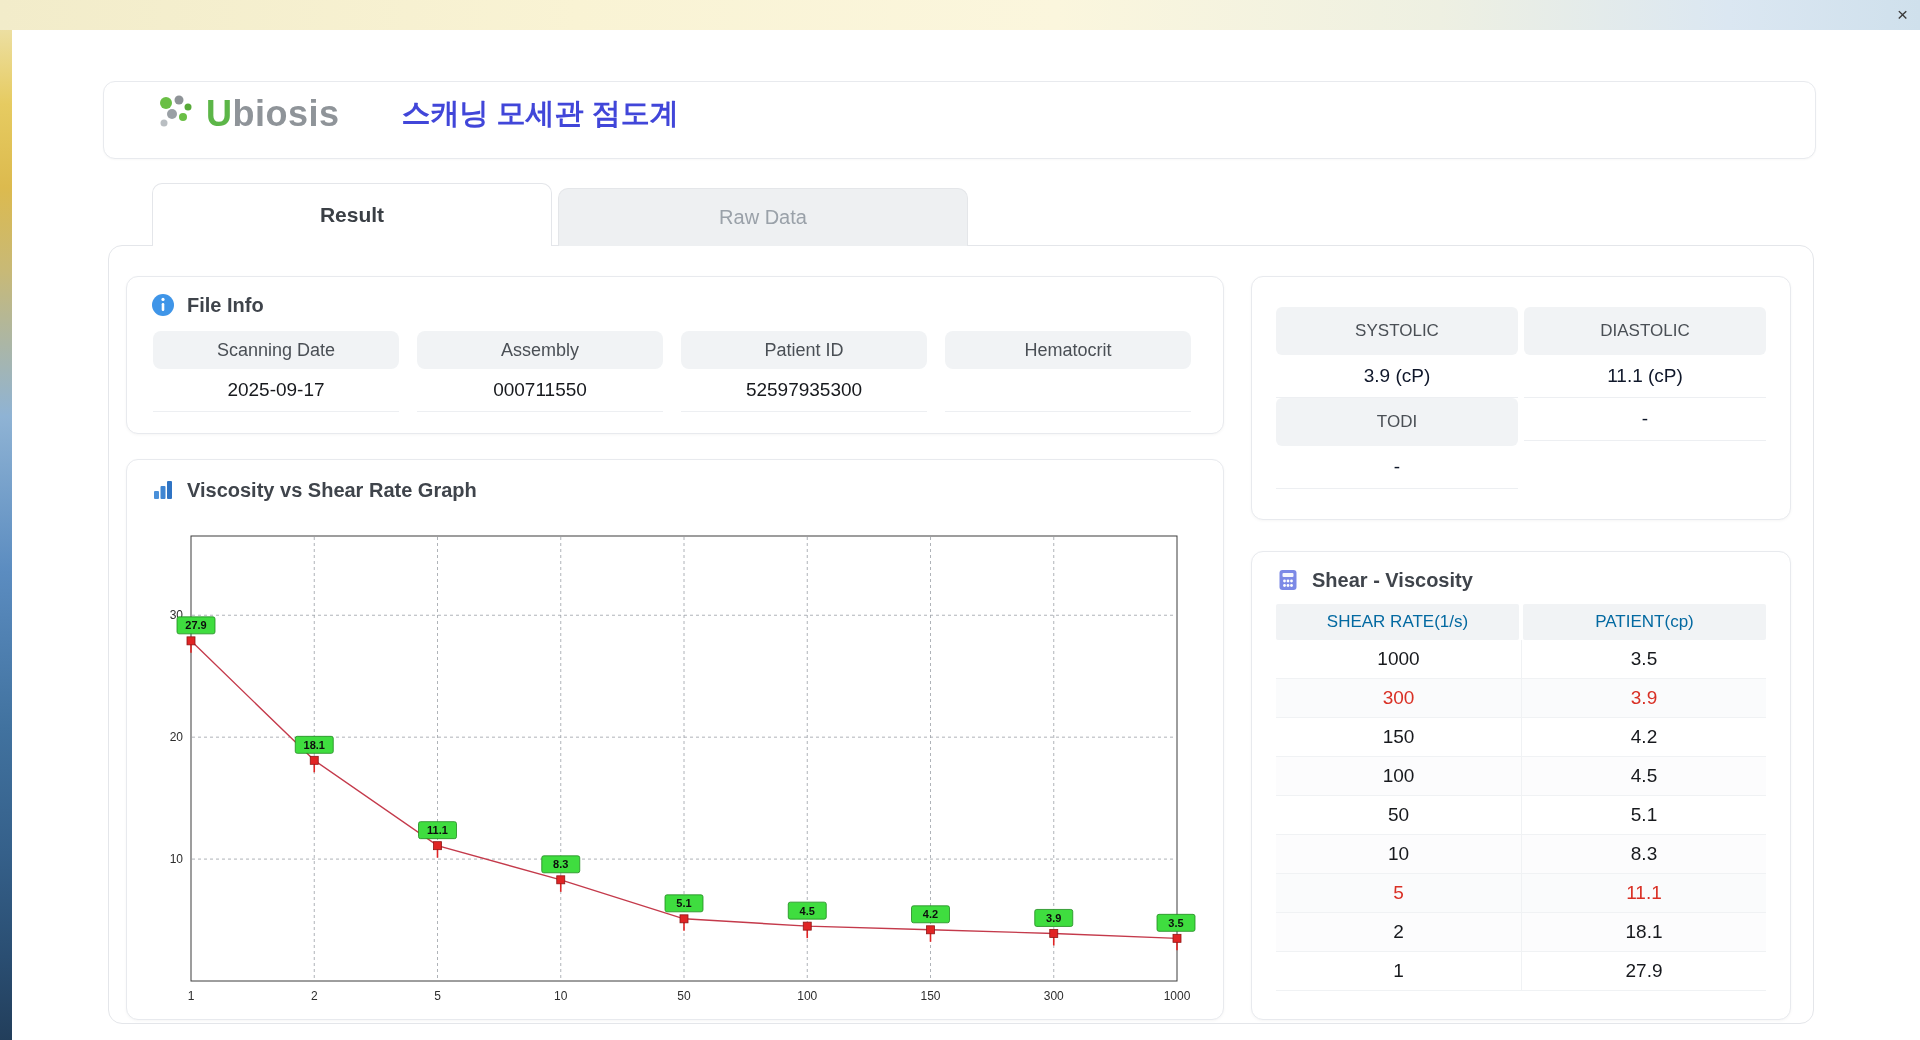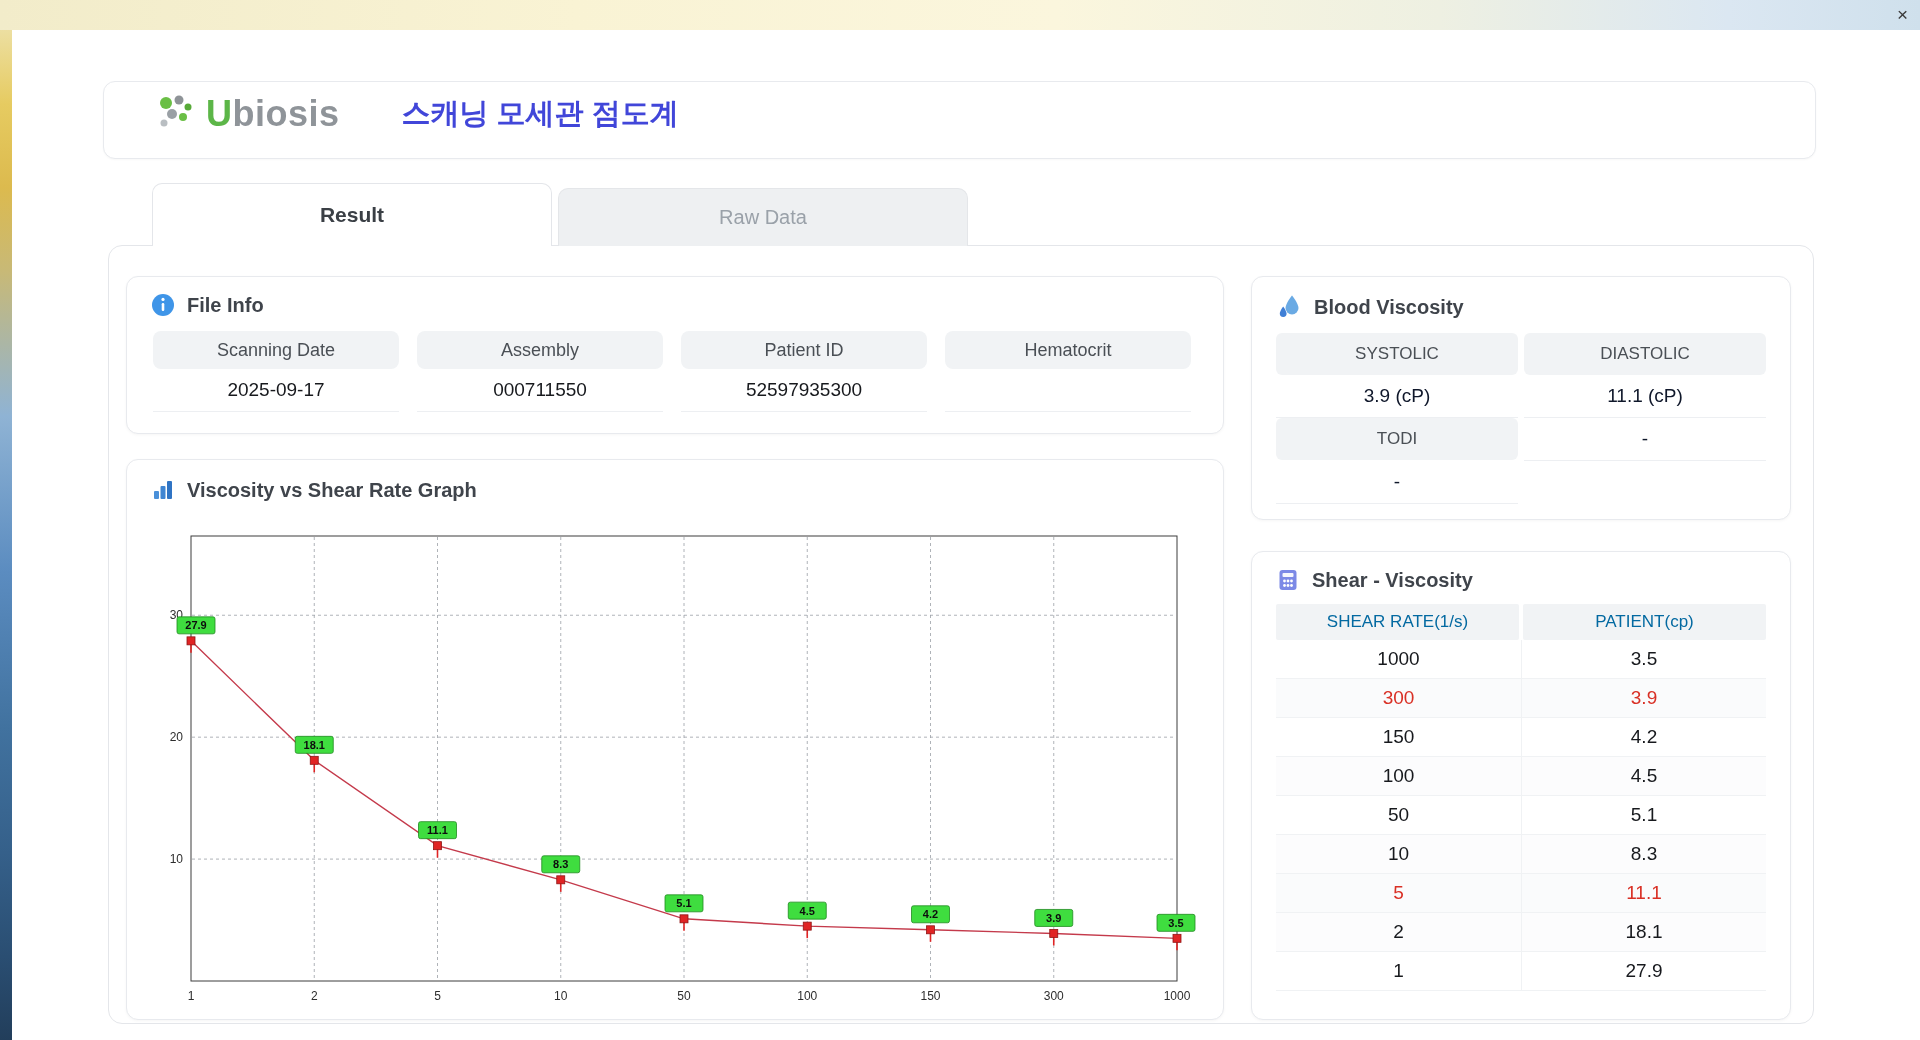--- a/index.html
+++ b/index.html
@@ -46,21 +46,21 @@
   #file-info{left:126px;top:276px;width:1098px;height:158px;padding:16px 24px;}
   .fi-fields{display:flex;gap:18px;margin-top:14px;padding-left:2px;}
   .fi-col{width:246px;}
   .fi-h{background:#f1f3f5;border-radius:8px;height:38px;display:flex;align-items:center;justify-content:center;
     font-size:18px;color:#4a4f55;}
   .fi-v{height:42px;display:flex;align-items:center;justify-content:center;font-size:19px;color:#17191d;
     border-bottom:1px solid #edeff2;}
 
   #blood{left:1251px;top:276px;width:540px;height:244px;padding:16px 24px;}
   .bv-grid{display:grid;grid-template-columns:1fr 1fr;column-gap:6px;margin-top:14px;}
-  .bv-h{background:#f1f3f5;height:42px;display:flex;align-items:center;justify-content:center;
+  .bv-h{background:#f1f3f5;height:48px;display:flex;align-items:center;justify-content:center;
     font-size:17px;color:#4a4f55;border-radius:6px;}
   .bv-v{height:42px;display:flex;align-items:center;justify-content:center;font-size:19px;color:#0f172a;
     border-bottom:1px solid #edeff2;}
 
   #graph{left:126px;top:459px;width:1098px;height:561px;padding:18px 24px;}
   #chart-mount{position:absolute;left:18px;top:70px;width:1060px;height:486px;}
   #chart-mount svg text{font-family:"Liberation Sans",sans-serif;}
 
   #shear{left:1251px;top:551px;width:540px;height:469px;padding:16px 24px;}
   .sv-head{display:grid;grid-template-columns:1fr 1fr;column-gap:4px;margin-top:12px;}
@@ -128,29 +128,20 @@
       <div class="fi-v">52597935300</div>
     </div>
     <div class="fi-col">
       <div class="fi-h">Hematocrit</div>
       <div class="fi-v"></div>
     </div>
   </div>
 </div>
 
 <div class="card" id="blood">
-  <div class="card-title">
-    <span class="icon-wrap">
-      <svg width="26" height="26" viewBox="0 0 26 26">
-        <path d="M16 2.5 C16 2.5 9.5 10.5 9.5 15 a6.5 6.5 0 0 0 13 0 C22.5 10.5 16 2.5 16 2.5 Z" fill="#6aaae4"></path>
-        <path d="M7.2 13.5 C7.2 13.5 3.8 18 3.8 20.6 a3.4 3.4 0 0 0 6.8 0 C10.6 18 7.2 13.5 7.2 13.5 Z" fill="#3f7fd6"></path>
-      </svg>
-    </span>
-    <span>Blood Viscosity</span>
-  </div>
   <div class="bv-grid">
     <div class="bv-h">SYSTOLIC</div>
     <div class="bv-h">DIASTOLIC</div>
     <div class="bv-v">3.9 (cP)</div>
     <div class="bv-v">11.1 (cP)</div>
     <div class="bv-h">TODI</div>
     <div class="bv-v">-</div>
     <div class="bv-v">-</div>
   </div>
 </div>

